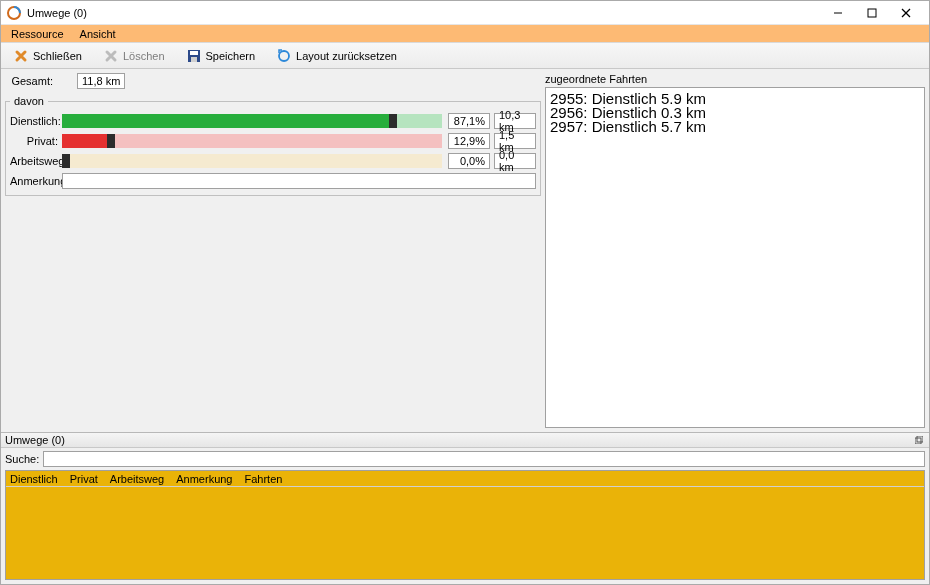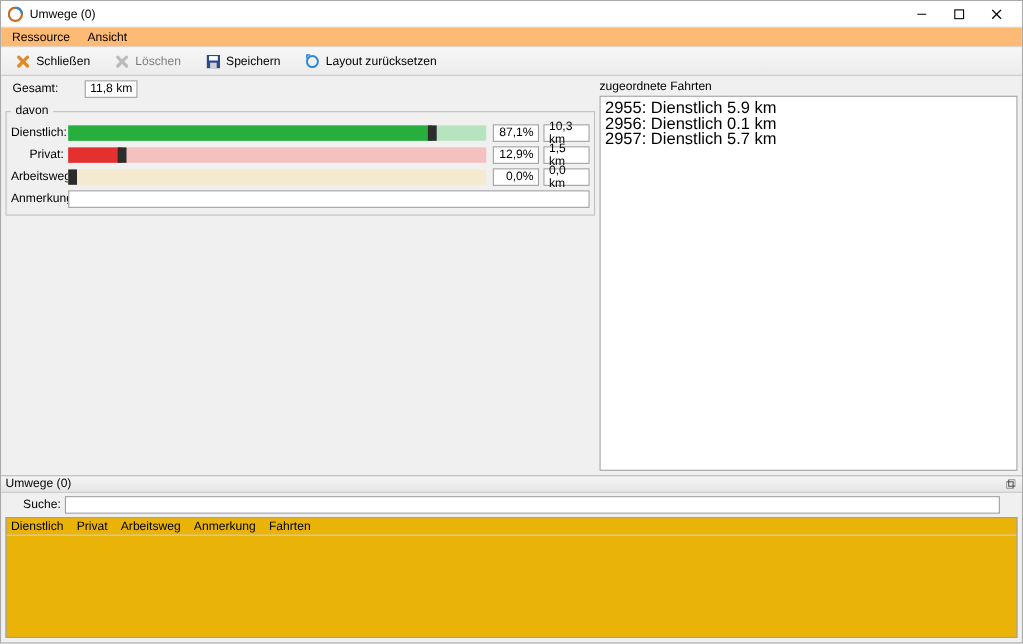--- a/index.html
+++ b/index.html
@@ -27,21 +27,21 @@
 .pct-box { border: 1px solid #a0a0a0; background: #fff; height: 16px; width: 42px; display: flex; align-items: center; justify-content: flex-end; font-size: 11px; padding: 0 4px; margin-left: 6px; }
 .km-box { border: 1px solid #a0a0a0; background: #fff; height: 16px; width: 42px; display: flex; align-items: center; justify-content: flex-end; font-size: 11px; padding: 0 4px; margin-left: 4px; }
 .text-input { flex: 1; border: 1px solid #a0a0a0; background: #fff; height: 16px; font-size: 11px; padding: 0 4px; }
 fieldset.davon { border: 1px solid #c0c0c0; padding: 6px 4px 2px 4px; margin-top: 2px; }
 fieldset.davon legend { font-size: 11px; padding: 0 4px; }
 .fahrten-label { font-size: 11px; padding: 0 0 2px 0; }
 .fahrten-box { flex: 1; border: 1px solid #a0a0a0; background: #fff; padding: 4px; font-size: 15px; line-height: 14px; overflow: auto; }
 .bottom-header { height: 16px; background: linear-gradient(#f5f5f5,#e6e6e6); border-top: 1px solid #b8b8b8; border-bottom: 1px solid #c8c8c8; display: flex; align-items: center; padding: 0 4px; font-size: 11px; }
 .bottom-header .hdr-title { flex: 1; }
 .bottom-header .hdr-ic { width: 12px; height: 12px; display: flex; align-items: center; justify-content: center; cursor: pointer; }
-.search-row { display: flex; align-items: center; padding: 3px 20px; gap: 4px; }
+.search-row { display: flex; align-items: center; padding: 3px 4px; gap: 4px; }
 .search-row input { flex: 1; border: 1px solid #a0a0a0; height: 16px; font-size: 11px; padding: 0 4px; background: #fff; }
 .grid-area { height: 110px; border: 1px solid #a0a0a0; background: #eab308; margin: 0 4px 4px 4px; }
 .grid-head { height: 16px; display: flex; align-items: center; border-bottom: 1px solid #d0d0d0; font-size: 11px; padding: 0 4px; gap: 12px; }
 .grid-head span { cursor: pointer; }
 </style>
 </head>
 <body>
 
 <div class="titlebar">
   <span class="app-icon">
@@ -159,21 +159,21 @@
         <div class="lab">Anmerkung:</div>
         <input type="text" class="text-input" value="" style="">
       </div>
     </fieldset>
   </div>
 
   <div class="right-pane">
     <div class="fahrten-label">zugeordnete Fahrten</div>
     <div class="fahrten-box">
       <div>2955: Dienstlich 5.9 km</div>
-      <div>2956: Dienstlich 0.1 km</div>
+      <div>2956: Dienstlich 0.3 km</div>
       <div>2957: Dienstlich 5.7 km</div>
     </div>
   </div>
 </div>
 
 <div class="bottom-header">
   <span class="hdr-title">Umwege (0)</span>
   <span class="hdr-ic">
       <svg width="8" height="8">
         <rect x="0" y="2" width="6" height="6" fill="none" stroke="#555" stroke-width="1"></rect>

